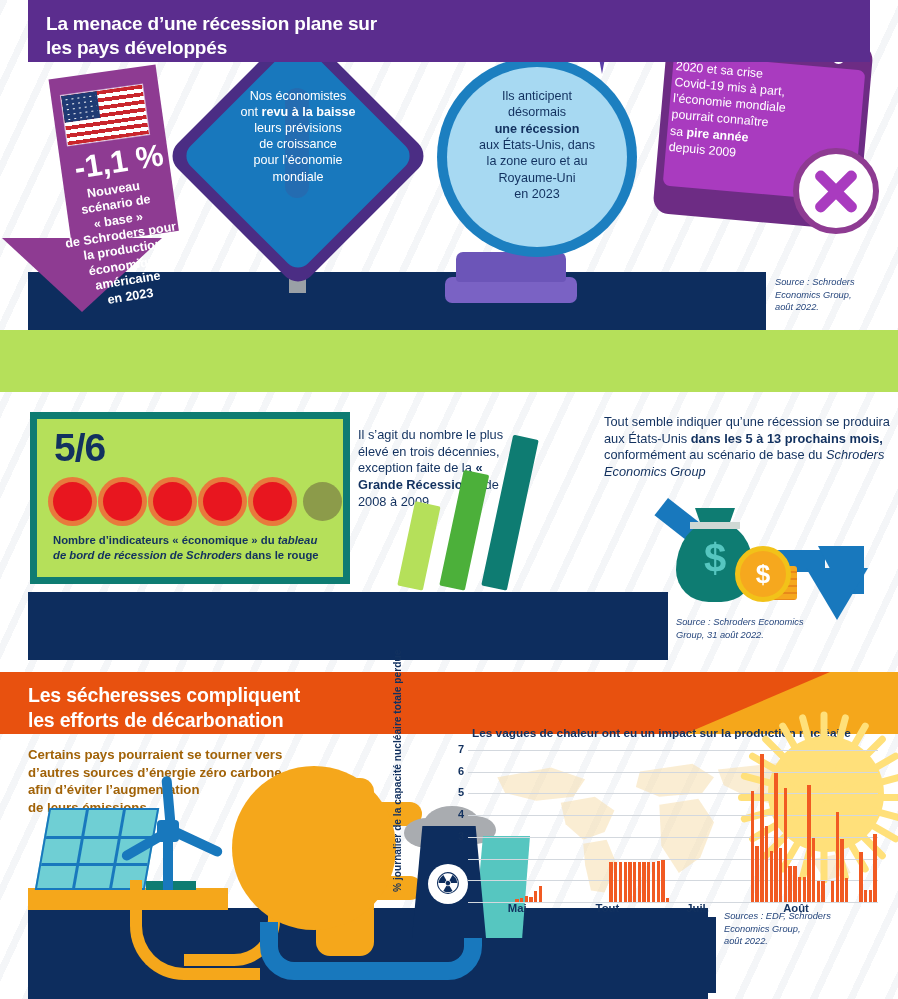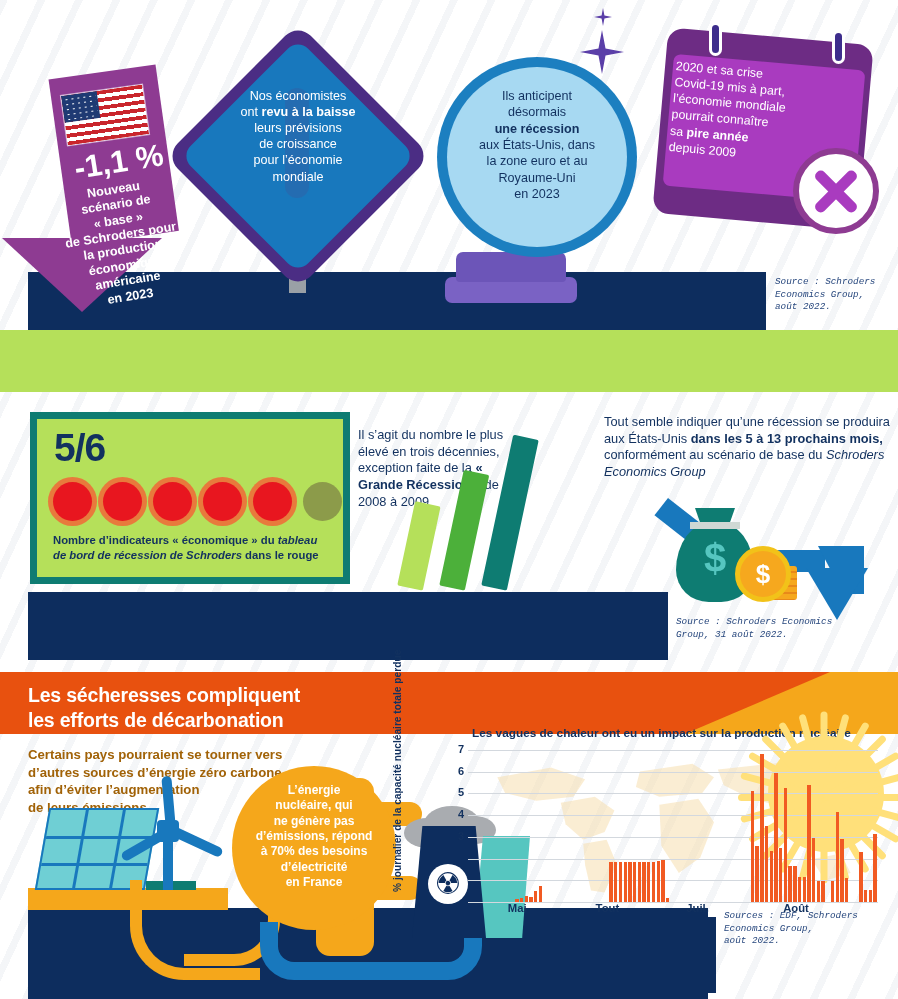--- a/index.html
+++ b/index.html
@@ -22,21 +22,21 @@
   
   .sec { position:absolute; left:0; width:898px; }
   .hdr-bar { position:absolute; display:flex; align-items:center; }
   .hdr-title {
     color:#fff; font-weight:bold; font-size:19.5px; line-height:1.25;
     letter-spacing:-0.2px; white-space:pre-line;
   }
   .navy-band { position:absolute; background:#0d2d5e; }
   .src {
     position:absolute; color:#27477d; font-size:9.3px; line-height:1.35;
-    font-style:italic; font-family:Liberation Mono, monospace; white-space:pre-line;
+    font-style:italic; font-family:Liberation Sans, sans-serif; white-space:pre-line;
   }
 
   
   #sec1 { top:0; height:330px; z-index:2; }
   #sec1 .bar { left:28px; top:0; width:842px; height:62px; background:#5b2d8e; padding:9px 0 0 18px; }
   #sec1 .bar .hdr-title{ font-size:19px; }
   #sec1 .band { left:28px; top:272px; width:738px; height:58px; }
 
   
   .arrow-wrap{ position:absolute; left:28px; top:72px; width:190px; height:240px; }
@@ -361,20 +361,24 @@
 depuis 2009</span></div>
     <div class="xmark">
         <i></i>
         <u></u>
       </div>
 
     <div class="src" style="left:775px; top:276px; width:115px;">Source : Schroders
 Economics Group,
 août 2022.</div>
 
+    <div class="hdr-bar bar">
+      <div class="hdr-title">La menace d’une récession plane sur
+les pays développés</div>
+    </div>
   </div>
 
   <div class="sec" id="sec2">
     <div class="hdr-bar bar-light"></div>
 
     <div class="navy-band band"></div>
 
     <div class="scorecard-out"></div>
     <div class="scorecard-in"></div>
     <div class="score-num">5/6</div>
@@ -455,27 +459,20 @@
     <div class="turbine-hub"></div>
 
     <div class="cable"></div>
     <div class="cable2"></div>
     <div class="socket"></div>
     <div class="prong pr1"></div>
     <div class="prong pr2"></div>
     <div class="plug-body"></div>
     <div class="plug-tail"></div>
     <div class="plug-circle"></div>
-    <div class="plug-txt">L’énergie
-nucléaire, qui
-ne génère pas
-d’émissions, répond
-à 70% des besoins
-d’électricité
-en France</div>
 
     <div class="smoke sm2"></div>
     <div class="smoke sm3"></div>
     <div class="smoke sm1"></div>
     <div class="cool-tower2"></div>
     <div class="cool-tower"></div>
     <div class="radio"></div>
 
     <div class="chart">
       <div class="chart-title">Les vagues de chaleur ont eu un impact sur la production nucléaire</div>

